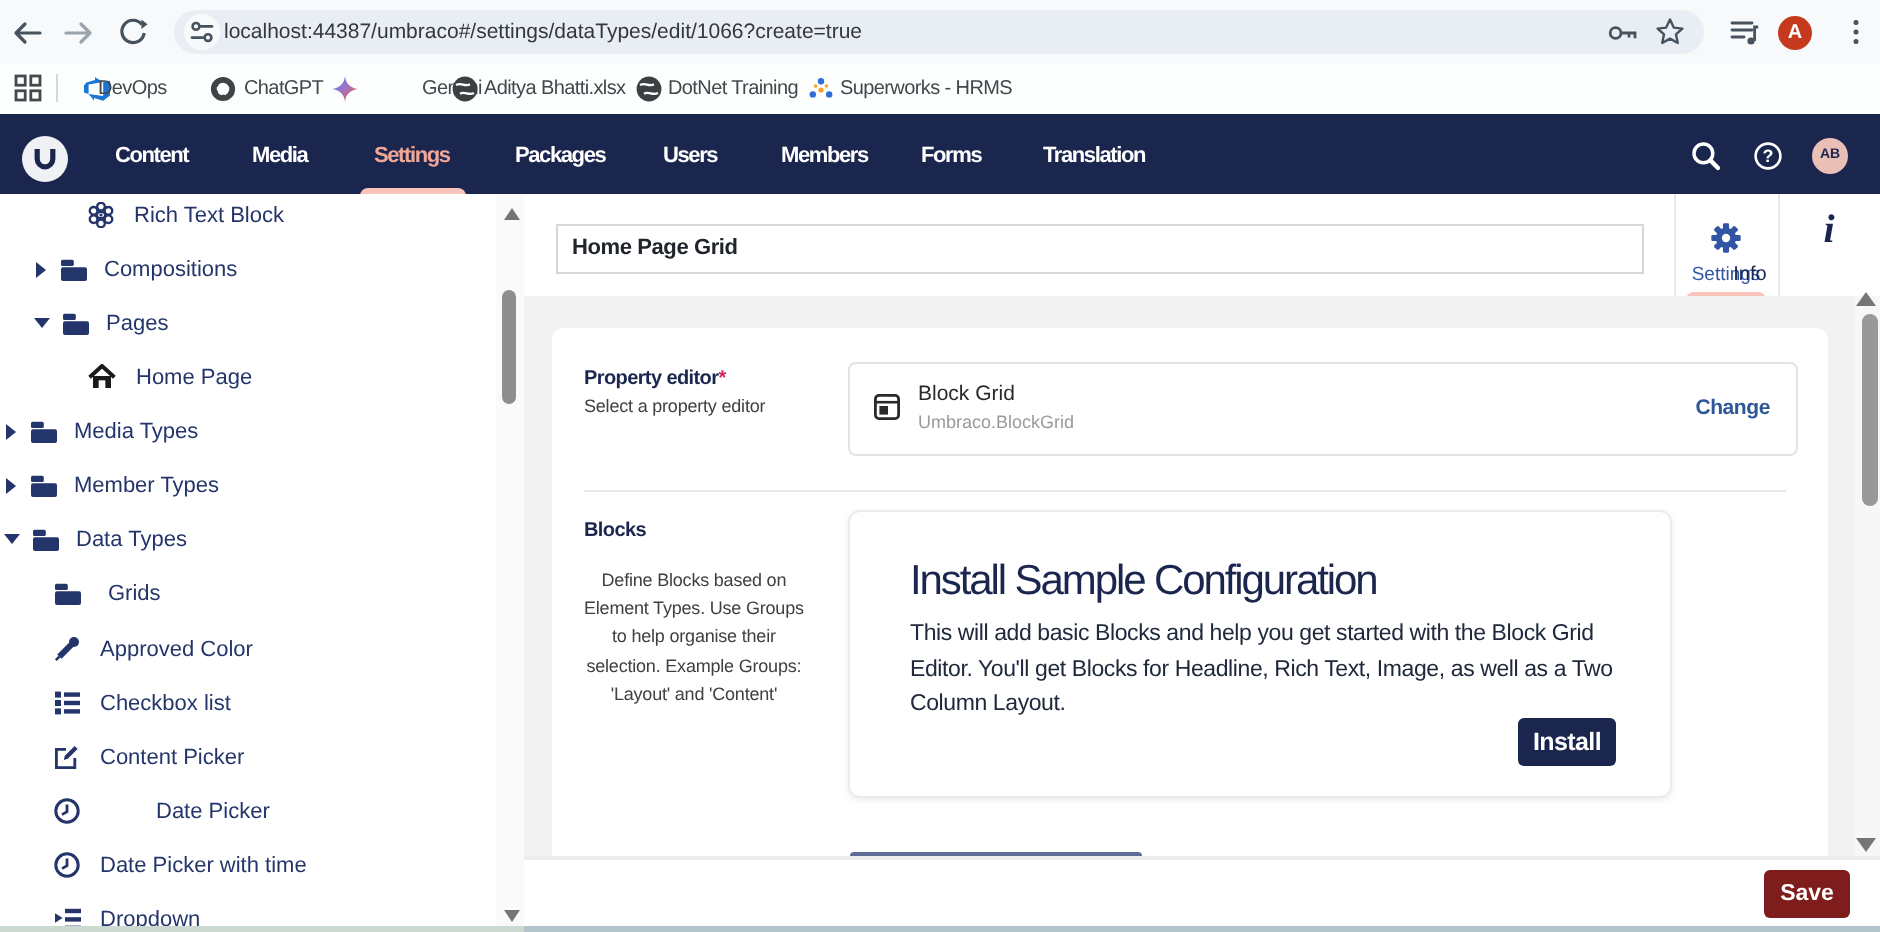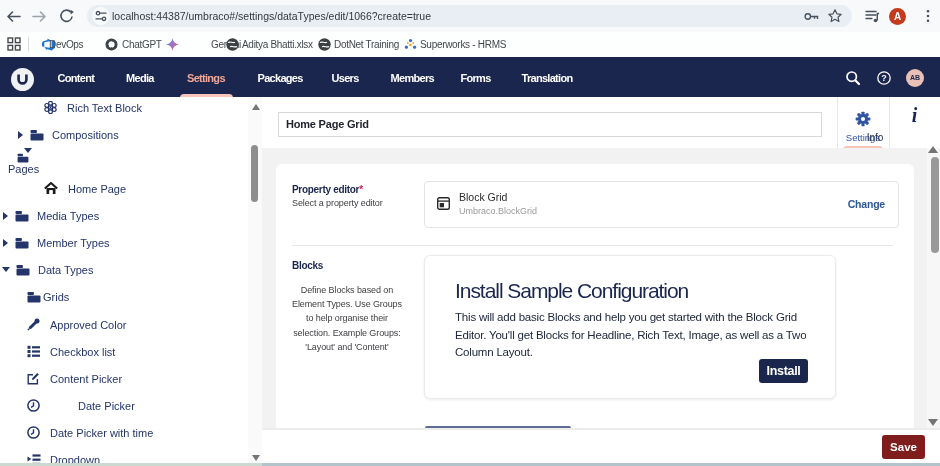--- a/index.html
+++ b/index.html
@@ -183,21 +183,21 @@
 
   <div class="trow" style="left:0;top:121px;">
     <span class="caret caret-r" style="margin-left:18px"></span>
     <svg style="margin-left:7px" width="14" height="12" viewBox="0 0 14 12">
       <rect x="0.5" y="0.9" width="6.4" height="3.1" rx="0.8" fill="#24356b"></rect>
       <rect x="0.5" y="4.6" width="13" height="6.9" rx="1" fill="#24356b"></rect>
     </svg>
     <span style="margin-left:8px">Compositions</span>
   </div>
 
-  <div class="trow" style="left:0;top:148px;flex-direction:column;">
+  <div class="trow" style="left:0;top:148px;">
     <span class="caret caret-d" style="margin-left:17px"></span>
     <svg style="margin-left:6px" width="14" height="12" viewBox="0 0 14 12">
       <rect x="0.5" y="0.9" width="6.4" height="3.1" rx="0.8" fill="#24356b"></rect>
       <rect x="0.5" y="4.6" width="13" height="6.9" rx="1" fill="#24356b"></rect>
     </svg>
     <span style="margin-left:8px">Pages</span>
   </div>
 
   <div class="trow" style="left:0;top:175px;">
     <svg style="margin-left:44px" width="14" height="13" viewBox="0 0 14 13">
@@ -233,21 +233,21 @@
       <rect x="0.5" y="4.6" width="13" height="6.9" rx="1" fill="#24356b"></rect>
     </svg>
     <span style="margin-left:8px">Data Types</span>
   </div>
 
   <div class="trow" style="left:0;top:283px;">
     <svg style="margin-left:27px" width="14" height="12" viewBox="0 0 14 12">
       <rect x="0.5" y="0.9" width="6.4" height="3.1" rx="0.8" fill="#24356b"></rect>
       <rect x="0.5" y="4.6" width="13" height="6.9" rx="1" fill="#24356b"></rect>
     </svg>
-    <span style="margin-left:2px">Grids</span>
+    <span style="margin-left:13px">Grids</span>
   </div>
 
   <div class="trow" style="left:0;top:311px;">
     <svg style="margin-left:27px" width="13" height="13" viewBox="0 0 13 13">
       <circle cx="10" cy="3" r="2.5" fill="#24356b"></circle>
       <path d="M8.8 4.2 L2.7 10.3" stroke="#24356b" stroke-width="3"></path>
       <path d="M2.7 10.3 L0.9 12.1" stroke="#24356b" stroke-width="1.3"></path>
     </svg>
     <span style="margin-left:10px">Approved Color</span>
   </div>

